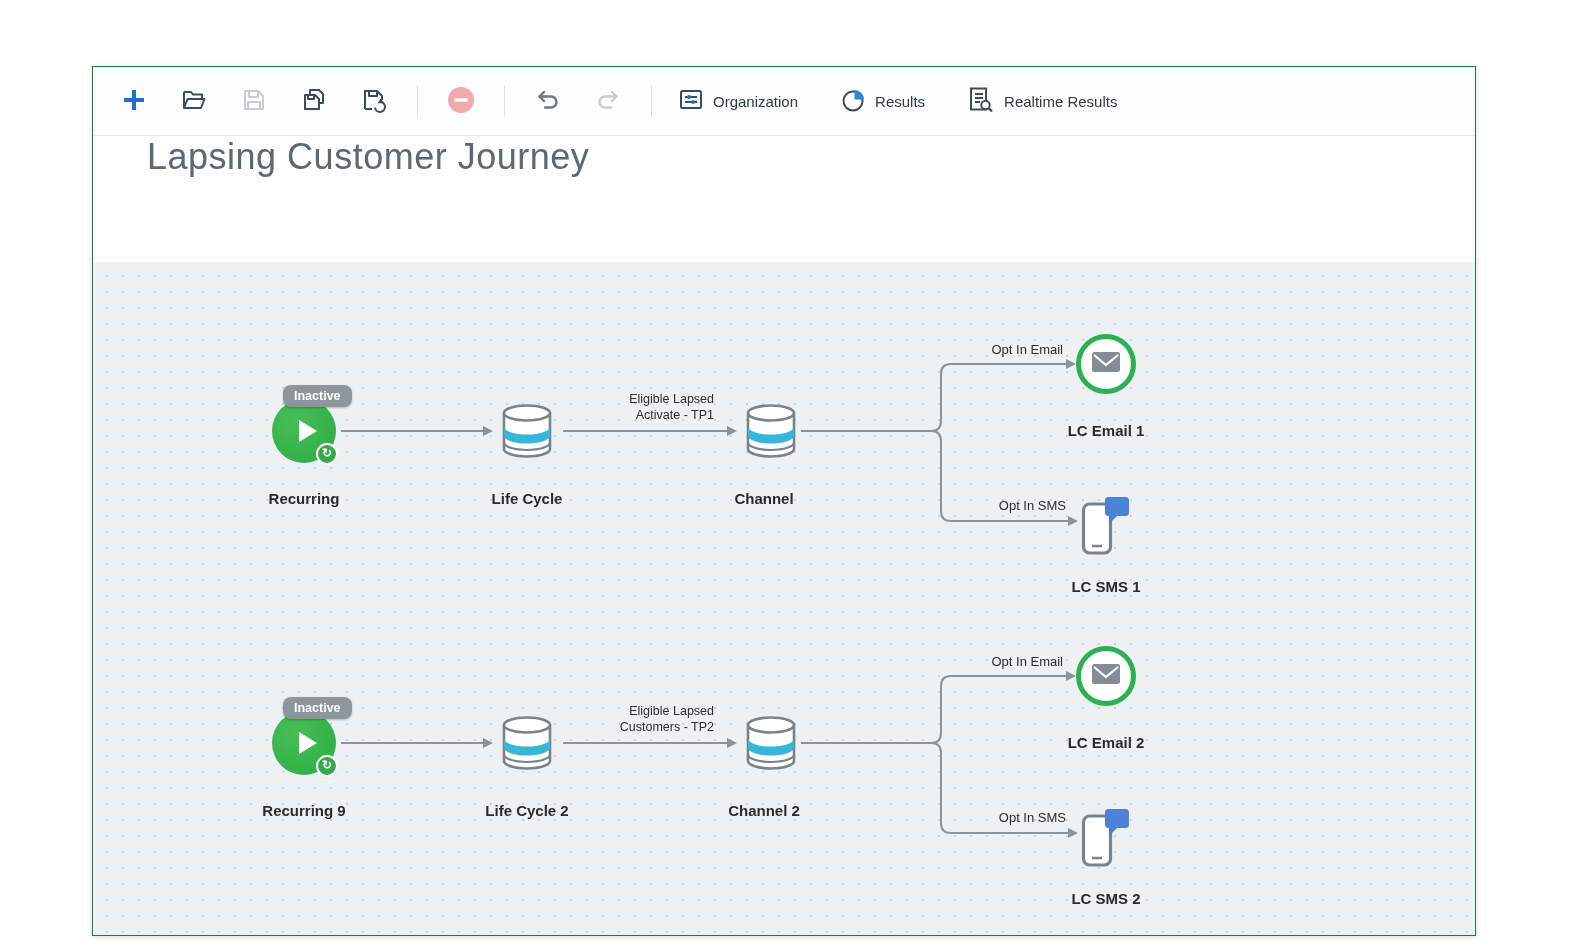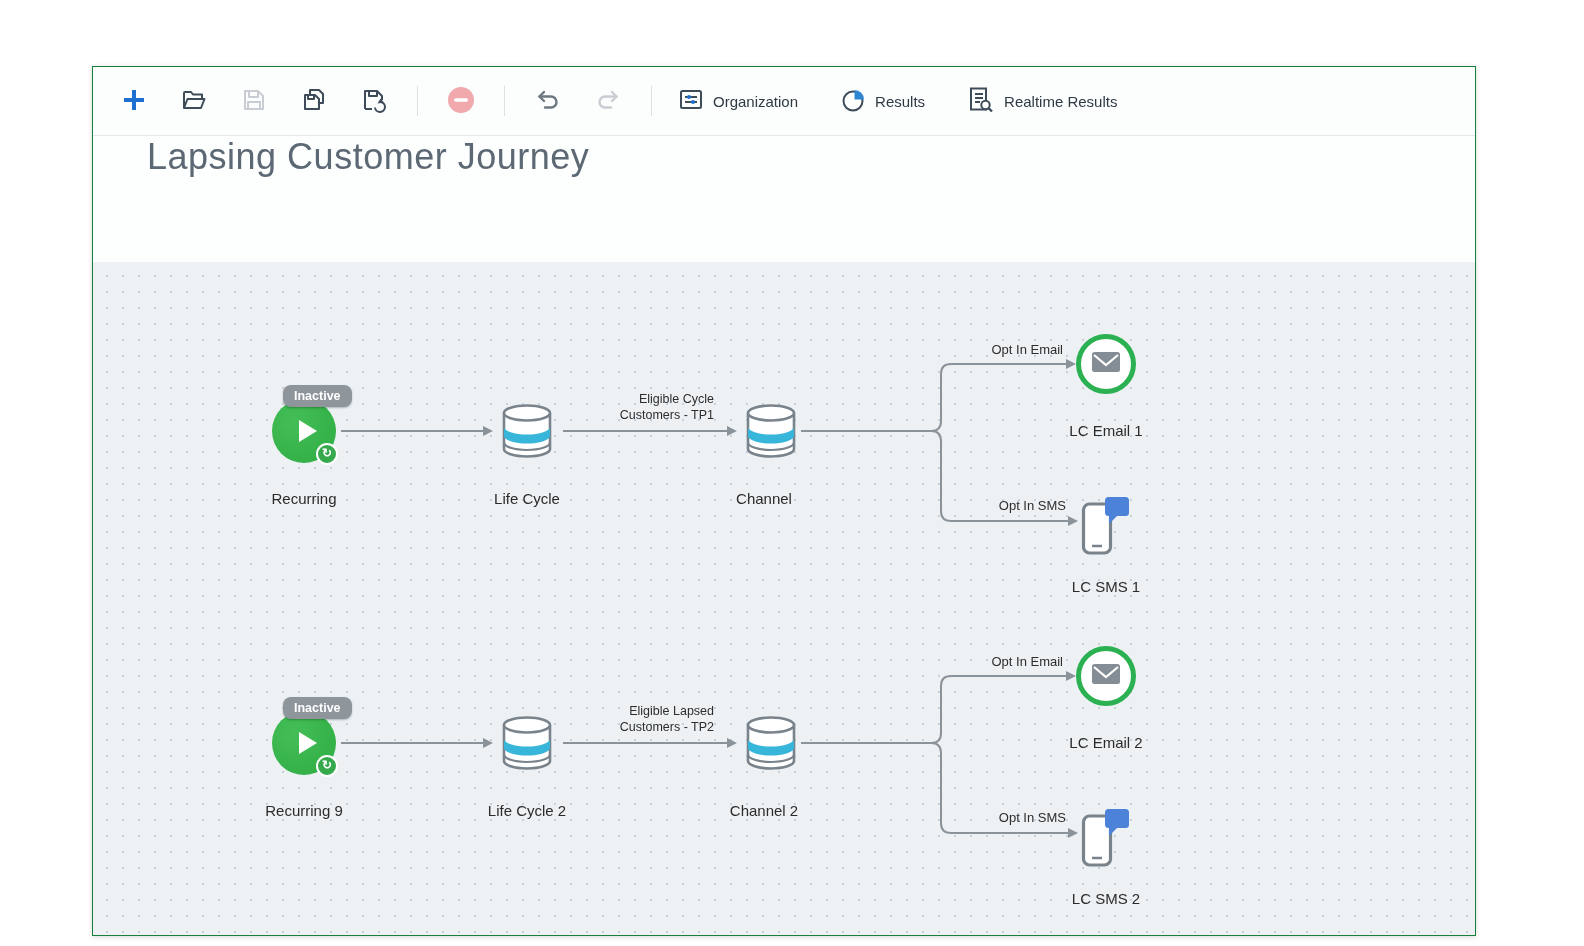--- a/index.html
+++ b/index.html
@@ -30,21 +30,21 @@
 
   .tp-text{position:absolute;left:160px;top:46px;width:158px;font-size:15px;color:#2D2D2D;line-height:1.55}
   .badge{position:absolute;left:190px;top:123px;background:#8F969B;color:#fff;font-size:12.5px;font-weight:700;
     padding:4px 11px;border-radius:8px;z-index:3;box-shadow:0 1px 2px rgba(0,0,0,.25)}
   .start-node{position:absolute;left:179px;top:137px;width:64px;height:64px;border-radius:50%;
     background:radial-gradient(circle at 35% 35%,#45BE56,#2DAB44);display:flex;align-items:center;justify-content:center;cursor:pointer}
   .play{width:0;height:0;border-top:11px solid transparent;border-bottom:11px solid transparent;border-left:18px solid #fff;margin-left:7px}
   .refresh{position:absolute;right:-2px;bottom:-2px;width:22px;height:22px;border-radius:50%;background:#35A94C;
     border:2px solid #fff;color:#fff;font-size:12px;line-height:17px;text-align:center;font-weight:700}
 
-  .nlabel{position:absolute;width:160px;text-align:center;font-size:15px;font-weight:400;color:#2B2B2B}
+  .nlabel{position:absolute;width:160px;text-align:center;font-size:15px;font-weight:700;color:#2B2B2B}
   .start-label{left:131px;top:228px}
   .lifecycle-label{left:354px;top:228px}
   .channel-label{left:591px;top:228px}
   .email-label{left:933px;top:160px}
   .sms-label{left:933px;top:316px}
 
   .elabel{position:absolute;text-align:right;color:#2D2D2D}
   .segment-edge-label{left:491px;top:129px;width:130px;font-size:12.5px;line-height:1.3}
   .optin-email{left:830px;top:80px;width:140px;font-size:13px}
   .optin-sms{left:833px;top:236px;width:140px;font-size:13px}
@@ -212,21 +212,21 @@
           <svg viewBox="0 0 60 58" width="60" height="58">
             <path d="M7 11 V47 A23 7.5 0 0 0 53 47 V11" fill="#fff" stroke="#79838C" stroke-width="2.6"></path>
             <path d="M7 25 A23 7.5 0 0 0 53 25 L53 34 A23 7.5 0 0 1 7 34 Z" fill="#38B6DA"></path>
             <path d="M7 40.5 A23 7.5 0 0 0 53 40.5" fill="none" stroke="#79838C" stroke-width="2.2"></path>
             <ellipse cx="30" cy="11" rx="23" ry="7.5" fill="#fff" stroke="#79838C" stroke-width="2.6"></ellipse>
           </svg>
         </span>
       </div>
       <div class="nlabel lifecycle-label">Life Cycle</div>
 
-      <div class="elabel segment-edge-label">Eligible Cycle Customers - TP1</div>
+      <div class="elabel segment-edge-label">Eligible Lapsed Activate - TP1</div>
 
       <div class="cyl channel">
         <span>
           <svg viewBox="0 0 60 58" width="60" height="58">
             <path d="M7 11 V47 A23 7.5 0 0 0 53 47 V11" fill="#fff" stroke="#79838C" stroke-width="2.6"></path>
             <path d="M7 25 A23 7.5 0 0 0 53 25 L53 34 A23 7.5 0 0 1 7 34 Z" fill="#38B6DA"></path>
             <path d="M7 40.5 A23 7.5 0 0 0 53 40.5" fill="none" stroke="#79838C" stroke-width="2.2"></path>
             <ellipse cx="30" cy="11" rx="23" ry="7.5" fill="#fff" stroke="#79838C" stroke-width="2.6"></ellipse>
           </svg>
         </span>

